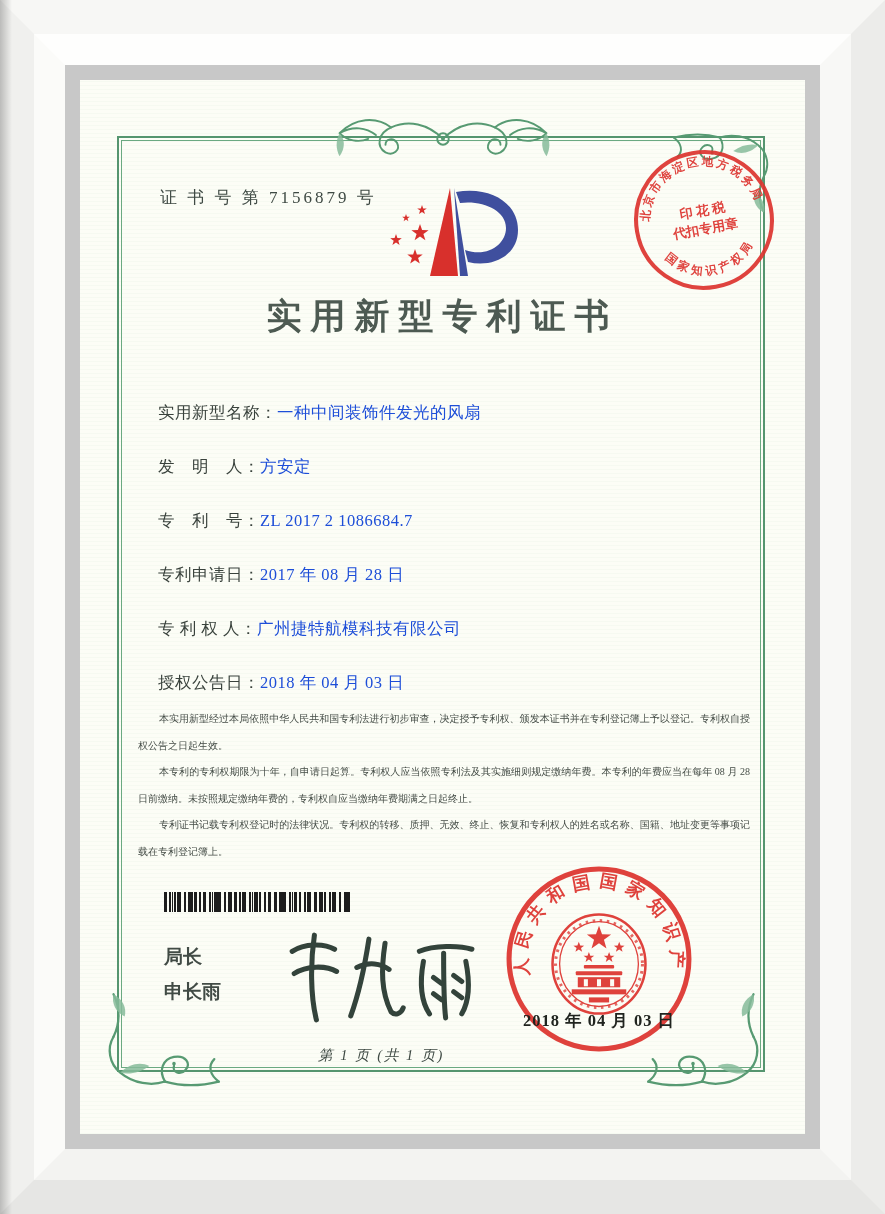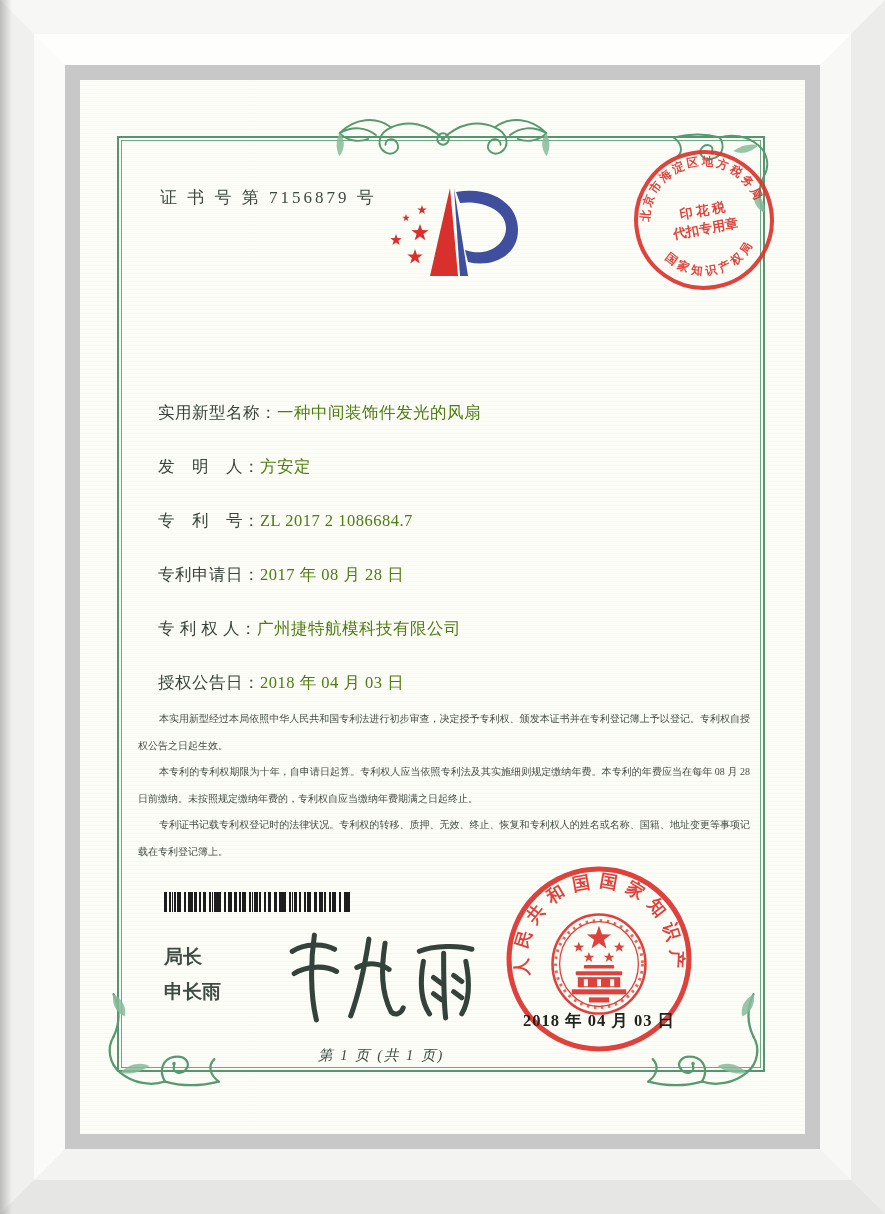--- a/index.html
+++ b/index.html
@@ -24,21 +24,21 @@
   
   .cert-no{position:absolute;left:80px;top:106px;font-size:17px;letter-spacing:3px;
       color:#3f4a44;}
   .logo{position:absolute;left:290px;top:98px;width:160px;height:115px;}
   .revenue-stamp{position:absolute;left:548px;top:64px;width:152px;height:152px;opacity:.92;}
   .cert-title{position:absolute;left:0;right:0;top:213px;text-align:center;
       font-size:35px;font-weight:bold;letter-spacing:9px;color:#4d5a52;}
   .fields{position:absolute;left:78px;top:322px;right:40px;}
   .field-row{height:54px;font-size:16.5px;color:#39423c;letter-spacing:.5px;}
   .field-label{color:#39423c;text-align:right;}
-  .field-value{color:#4d7c0f;}
+  .field-value{color:#1d4ed8;}
   .body-text{position:absolute;left:58px;top:626px;width:612px;font-size:10px;
       line-height:26.5px;text-align:justify;color:#454d47;}
   .body-text p{margin:0;text-indent:2.1em;}
   .barcode{position:absolute;left:84px;top:812px;width:186px;height:20px;
       background:
         repeating-linear-gradient(90deg,#1d1d1d 0 2px,transparent 2px 5px),
         repeating-linear-gradient(90deg,#1d1d1d 0 1px,transparent 1px 8px),
         repeating-linear-gradient(90deg,#1d1d1d 0 3px,transparent 3px 13px);}
   .leader-title{position:absolute;left:84px;top:864px;font-size:19px;font-weight:700;
       color:#414b45;font-family:"Liberation Sans","DejaVu Sans",sans-serif;text-align:right;}
@@ -131,20 +131,21 @@
           <textPath href="#rsTop" startOffset="50%" text-anchor="middle">北京市海淀区地方税务局</textPath>
         </text>
         <text font-size="11.5" font-weight="bold" fill="#dd342f" letter-spacing="3.5">
           <textPath href="#rsBot" startOffset="50%" text-anchor="middle">国家知识产权局</textPath>
         </text>
         <text x="75" y="70" text-anchor="middle" font-size="13" font-weight="bold" fill="#dd342f">印 花 税</text>
         <text x="75" y="88" text-anchor="middle" font-size="13" font-weight="bold" fill="#dd342f">代扣专用章</text>
       </g>
     </svg>
 
+    <div class="cert-title">实用新型专利证书</div>
 
     <div class="fields">
       <div class="field-row">
         <span class="field-label">实用新型名称：</span><span class="field-value">一种中间装饰件发光的风扇</span>
       </div>
       <div class="field-row">
         <span class="field-label">发　明　人：</span><span class="field-value">方安定</span>
       </div>
       <div class="field-row">
         <span class="field-label">专　利　号：</span><span class="field-value">ZL 2017 2 1086684.7</span>

